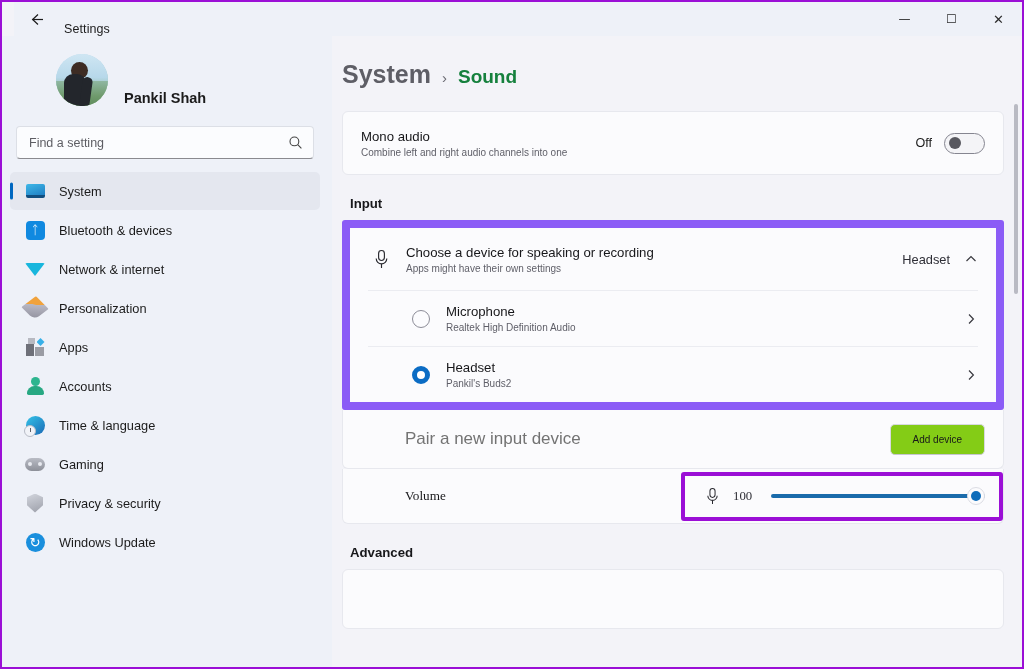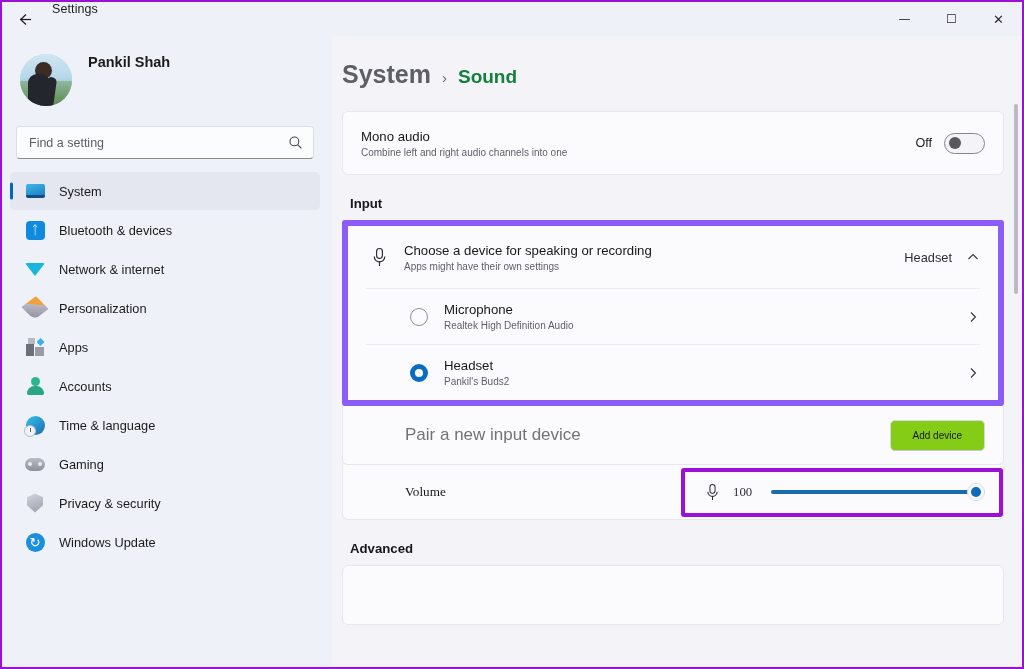--- a/index.html
+++ b/index.html
@@ -22,23 +22,24 @@
     display: flex;
     flex-direction: column;
   }
 
   
   .titlebar {
     height: 34px;
     min-height: 34px;
     background: #eef1f8;
     display: flex;
-    align-items: flex-start;
+    align-items: flex-end;
     position: relative;
     flex-shrink: 0;
+    margin-left: 12px;
   }
   .back-btn {
     width: 34px; height: 34px;
     margin-left: 6px;
     display: flex; align-items: center; justify-content: center;
     color: #1b1b1b;
     font-size: 17px;
     line-height: 1;
     cursor: pointer;
     border-radius: 4px;
@@ -77,22 +78,23 @@
     width: 330px;
     min-width: 330px;
     background: #eef1f8;
     padding-top: 4px;
     display: flex;
     flex-direction: column;
     overflow: hidden;
   }
   .account-block {
     display: flex;
-    align-items: flex-start;
+    align-items: flex-end;
     padding: 14px 0 14px 18px;
+    margin-left: 36px;
   }
   .avatar {
     width: 52px; height: 52px;
     border-radius: 50%;
     overflow: hidden;
     flex-shrink: 0;
     position: relative;
     background: linear-gradient(160deg, #cfe3f1 0%, #a9cfe4 35%, #9fc6a8 70%, #7fae84 100%);
   }
   .avatar .sky { position:absolute; inset:0; background: linear-gradient(180deg,#cfe6f3 0%, #b7d8ea 45%, #9ec6ba 62%, #86b07e 100%); }
@@ -245,21 +247,21 @@
 
   .section-title {
     font-size: 13.2px;
     font-weight: bold;
     color: #17171a;
     margin: 21px 0 9px 8px;
   }
 
   
   .hl-box {
-    border: 6px solid #8b5cf6;
+    border: 8px solid #8b5cf6;
     border-radius: 3px;
     width: 662px;
   }
   .hl-box .card { border: none; width: 100%; border-radius: 0; }
 
   .mic-ico {
     width: 26px;
     margin-right: 12px;
     display: flex; align-items: center; justify-content: center;
     flex-shrink: 0;

